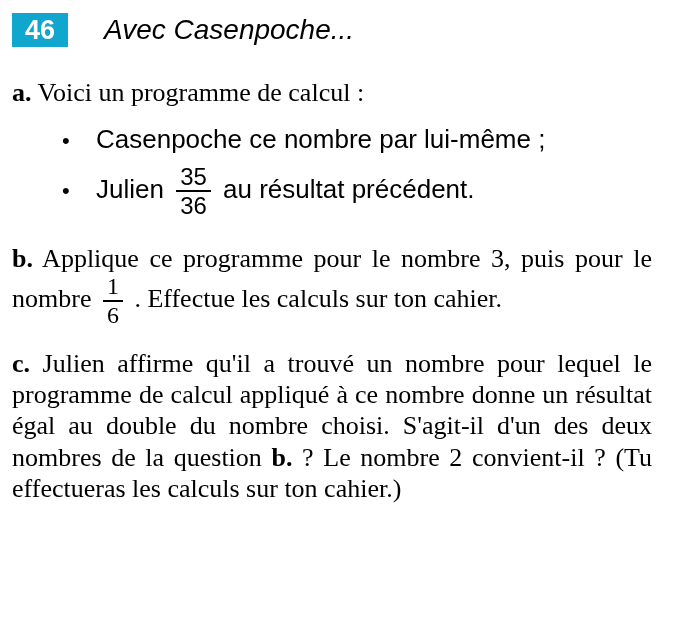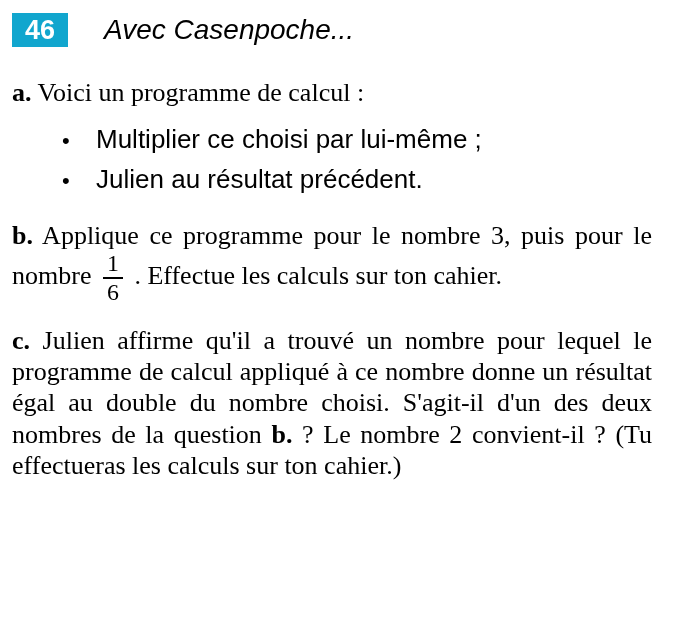--- a/index.html
+++ b/index.html
@@ -97,24 +97,28 @@
     <span class="title">Avec Casenpoche...</span>
   </div>
 
   <p class="para part-a">
     <span class="label">a.</span>
     <span>Voici un programme de calcul :</span>
   </p>
 
   <ul class="program">
     <li>
-      <span class="bullet">•</span><span>Multiplier ce choisi par lui-même ;</span>
+      <span class="bullet">•</span><span>Casenpoche ce nombre par lui-même ;</span>
     </li>
     <li class="with-frac">
       <span class="bullet">•</span><span>Julien</span>
+      <span class="frac">
+        <span class="num">35</span>
+        <span class="den">36</span>
+      </span>
       <span>au résultat précédent.</span>
     </li>
   </ul>
 
   <p class="para part-b">
     <span class="label">b.</span>
     <span>Applique ce programme pour le nombre 3, puis pour le nombre</span>
     <span class="frac">
       <span class="num">1</span>
       <span class="den">6</span>

